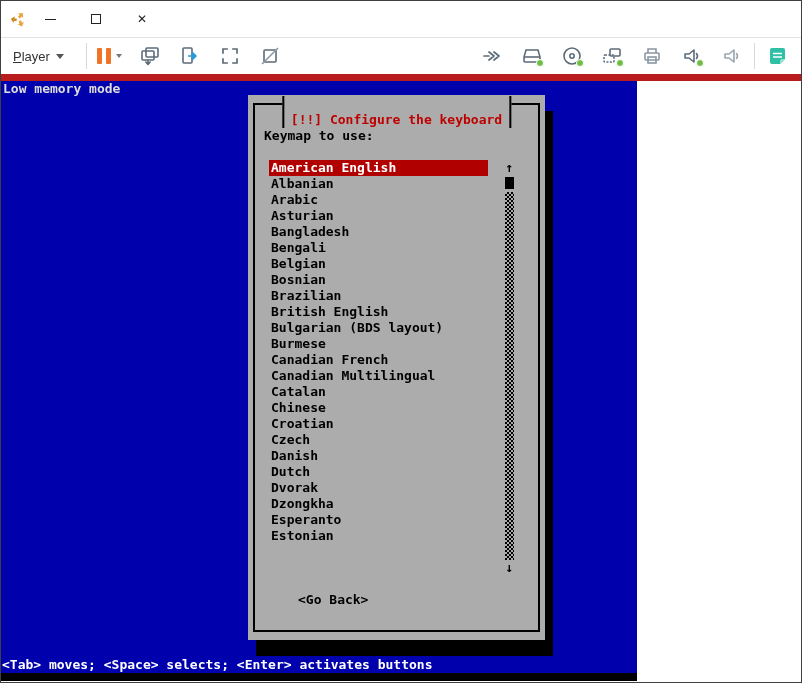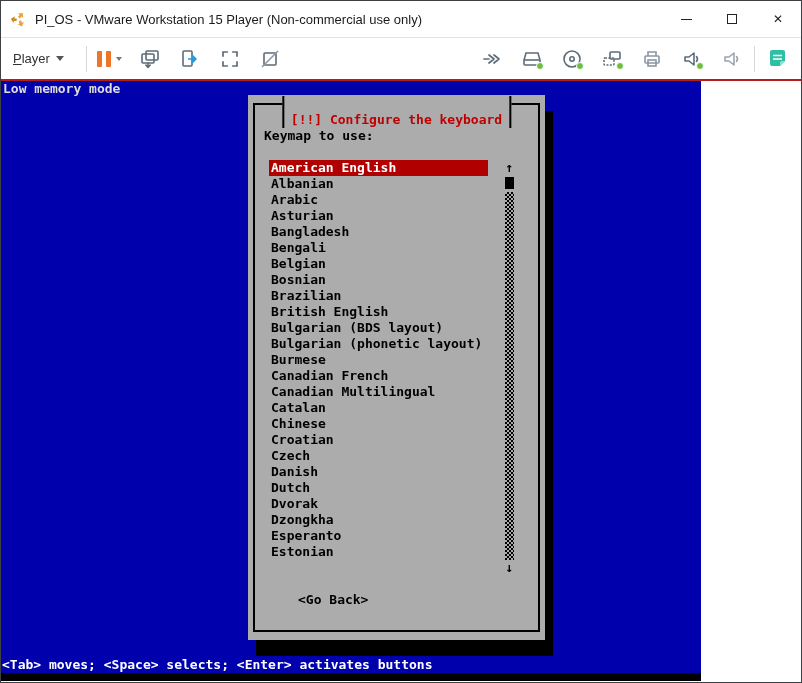--- a/index.html
+++ b/index.html
@@ -32,21 +32,21 @@
   .win-btn{
     width:46px;height:100%;display:flex;align-items:center;justify-content:center;
     background:#fff;border:none;cursor:default;color:#222;
   }
   .min-glyph{width:11px;height:1px;background:#222;display:block;}
   .max-glyph{width:10px;height:10px;border:1px solid #222;display:block;}
   .close-glyph{font-size:12px;line-height:12px;color:#222;font-weight:400;}
   
   .toolbar{
     height:43px;background:#fff;display:flex;align-items:center;
-    padding:0 12px;border-bottom:2px solid #b91c1c;
+    padding:0 12px;border-bottom:7px solid #b91c1c;
   }
   .player-menu{display:flex;align-items:center;gap:6px;margin-right:12px;}
   .player-label{font-size:13px;color:#333;}
   .player-label .accel{text-decoration:underline;}
   .caret-down{
     width:0;height:0;border-left:4px solid transparent;border-right:4px solid transparent;
     border-top:5px solid #555;display:inline-block;
   }
   .vsep{width:1px;height:26px;background:#D8D8D8;margin:0 10px;flex:0 0 auto;}
   .tool-group{display:flex;align-items:center;gap:16px;}
@@ -55,21 +55,21 @@
   .pause-bars i{display:block;width:5px;height:16px;background:var(--pause-orange);border-radius:1px;}
   .tb-icon{width:24px;height:24px;display:flex;align-items:center;justify-content:center;position:relative;}
   .tb-icon svg{display:block;}
   .spacer{flex:1 1 auto;}
   .green-dot{
     position:absolute;right:0;bottom:1px;width:8px;height:8px;border-radius:50%;
     background:var(--device-active-green);border:1px solid #fff;
   }
   
   .vm{
-    position:relative;width:700px;height:600px;background:var(--screen-blue);
+    position:relative;width:636px;height:600px;background:var(--screen-blue);
     font-family:"DejaVu Sans Mono",monospace;font-weight:700;font-size:13px;
     overflow:hidden;cursor:default;
   }
   .roottext{position:absolute;left:2px;top:0;height:16px;line-height:16px;color:#DEDEDE;white-space:pre;}
   .dlg-shadow{position:absolute;left:255px;top:30px;width:297px;height:545px;background:#000;}
   .dialog{position:absolute;left:247px;top:14px;width:297px;height:545px;background:var(--dialog-gray);color:#000;}
   .dlg-border{position:absolute;left:5px;right:5px;top:8px;bottom:8px;border:2px solid #000;}
   .dlg-title{
     position:absolute;top:1px;left:50%;transform:translateX(-50%);
     background:var(--dialog-gray);color:var(--title-red);line-height:16px;height:16px;
@@ -99,21 +99,20 @@
 <div class="window">
 
   <div class="titlebar">
     <svg class="vmlogo" viewBox="0 0 20 20">
       <g fill="#E8A33D">
         <path d="M9 1 L13 5 L10.5 5 L10.5 8 L7.5 8 L7.5 5 L5 5 Z" transform="rotate(40 10 10)"></path>
         <path d="M9 1 L13 5 L10.5 5 L10.5 8 L7.5 8 L7.5 5 L5 5 Z" transform="rotate(160 10 10)"></path>
         <path d="M9 1 L13 5 L10.5 5 L10.5 8 L7.5 8 L7.5 5 L5 5 Z" transform="rotate(280 10 10)" fill="#C98A1E"></path>
       </g>
     </svg>
-    <div class="win-title">PI_OS - VMware Workstation 15 Player (Non-commercial use only)</div>
     <div class="win-controls">
       <button class="win-btn">
           <span class="min-glyph"></span>
         </button>
       <button class="win-btn">
           <span class="max-glyph"></span>
         </button>
       <button class="win-btn">
           <span class="close-glyph">✕</span>
         </button>
@@ -248,21 +247,20 @@
           <div class="krow">Albanian</div>
           <div class="krow">Arabic</div>
           <div class="krow">Asturian</div>
           <div class="krow">Bangladesh</div>
           <div class="krow">Bengali</div>
           <div class="krow">Belgian</div>
           <div class="krow">Bosnian</div>
           <div class="krow">Brazilian</div>
           <div class="krow">British English</div>
           <div class="krow">Bulgarian (BDS layout)</div>
-          <div class="krow">Bulgarian (phonetic layout)</div>
           <div class="krow">Burmese</div>
           <div class="krow">Canadian French</div>
           <div class="krow">Canadian Multilingual</div>
           <div class="krow">Catalan</div>
           <div class="krow">Chinese</div>
           <div class="krow">Croatian</div>
           <div class="krow">Czech</div>
           <div class="krow">Danish</div>
           <div class="krow">Dutch</div>
           <div class="krow">Dvorak</div>

